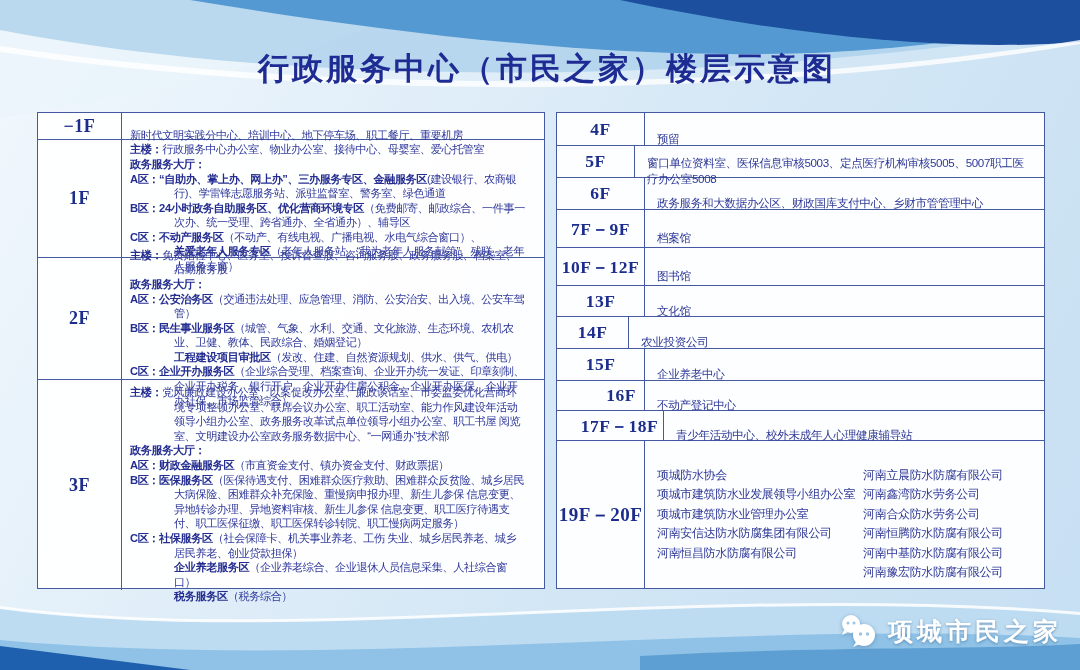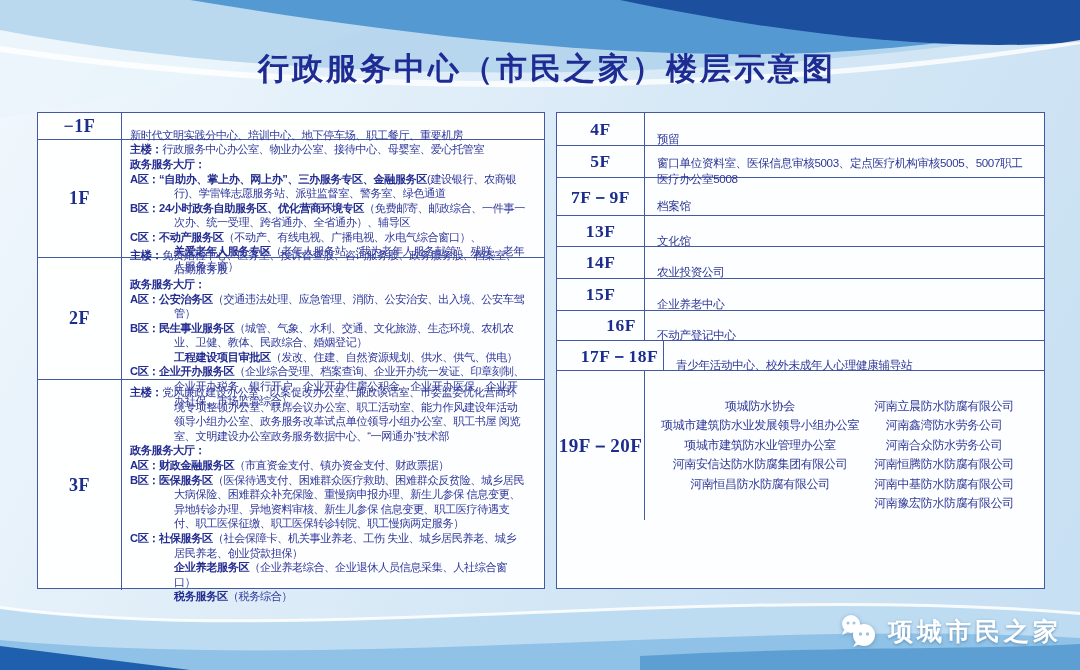--- a/index.html
+++ b/index.html
@@ -38,21 +38,21 @@
   .lt .entry{color:#30399a;}
   .lt .entry.hang{padding-left:44px;text-indent:-44px;}
   .lt .entry.indent{padding-left:44px;}
   .prefix{font-weight:bold;color:#252e90;}
   .seg-b{font-weight:bold;color:#252e90;}
   
   .rt .fcell-content{font-size:11.6px;letter-spacing:-0.35px;line-height:16px;padding-left:12px;}
   .rt .fcell-floor{font-size:17.5px;}
   .rt .row19 .fcell-floor{font-size:19px;}
   .cols2{display:flex;width:100%;}
-  .cols2 ul{list-style:none;margin:0;padding:0;text-align:center;}
+  .cols2 ul{list-style:none;margin:0;padding:0;}
   .cols2 ul li{line-height:19.5px;font-size:12px;}
   .cols2 .c1{flex:0 0 56%;}
   .cols2 .c2{flex:1 1 auto;}
   
   .watermark{
     position:absolute;right:18px;bottom:22px;display:flex;align-items:center;gap:9px;
     color:#ffffff;font-weight:bold;font-size:25px;letter-spacing:4px;
     text-shadow:0 1px 3px rgba(70,120,165,.75), 0 0 1px rgba(255,255,255,.4);
   }
   .watermark svg{filter:drop-shadow(0 1px 2px rgba(70,120,165,.6));}
@@ -122,39 +122,51 @@
   </div>
 
 <div class="ftable rt" style="left:556px;top:112px;width:489px;height:477px;" id="right-table">
     <div class="frow" style="height: 33px;">
       <div class="fcell-floor" style="width: 88px;">4F</div>
       <div class="fcell-content">
         <div class="entry">预留</div>
       </div>
     </div>
     <div class="frow" style="height: 32px;">
-      <div class="fcell-floor" style="width: 88px; font-family: Liberation Serif, serif;">5F</div>
+      <div class="fcell-floor" style="width: 78px; font-family: Liberation Serif, serif;">5F</div>
       <div class="fcell-content">
         <div class="entry">窗口单位资料室、医保信息审核5003、定点医疗机构审核5005、5007职工医疗办公室5008</div>
+      </div>
+    </div>
+    <div class="frow" style="height: 32px;">
+      <div class="fcell-floor" style="width: 88px;">6F</div>
+      <div class="fcell-content">
+        <div class="entry">政务服务和大数据办公区、财政国库支付中心、乡财市管管理中心</div>
       </div>
     </div>
     <div class="frow" style="height: 38px;">
       <div class="fcell-floor" style="width: 88px;">7F－9F</div>
       <div class="fcell-content">
         <div class="entry">档案馆</div>
       </div>
     </div>
+    <div class="frow" style="height: 38px;">
+      <div class="fcell-floor" style="width: 88px;">10F－12F</div>
+      <div class="fcell-content">
+        <div class="entry">图书馆</div>
+      </div>
+    </div>
     <div class="frow" style="height: 31px;">
       <div class="fcell-floor" style="width: 88px;">13F</div>
       <div class="fcell-content">
         <div class="entry">文化馆</div>
       </div>
     </div>
     <div class="frow" style="height: 32px;">
-      <div class="fcell-floor" style="width: 88px;">14F</div>
+      <div class="fcell-floor" style="width: 72px;">14F</div>
       <div class="fcell-content">
         <div class="entry">农业投资公司</div>
       </div>
     </div>
     <div class="frow" style="height: 32px;">
       <div class="fcell-floor" style="width: 88px;">15F</div>
       <div class="fcell-content">
         <div class="entry">企业养老中心</div>
       </div>
     </div>

